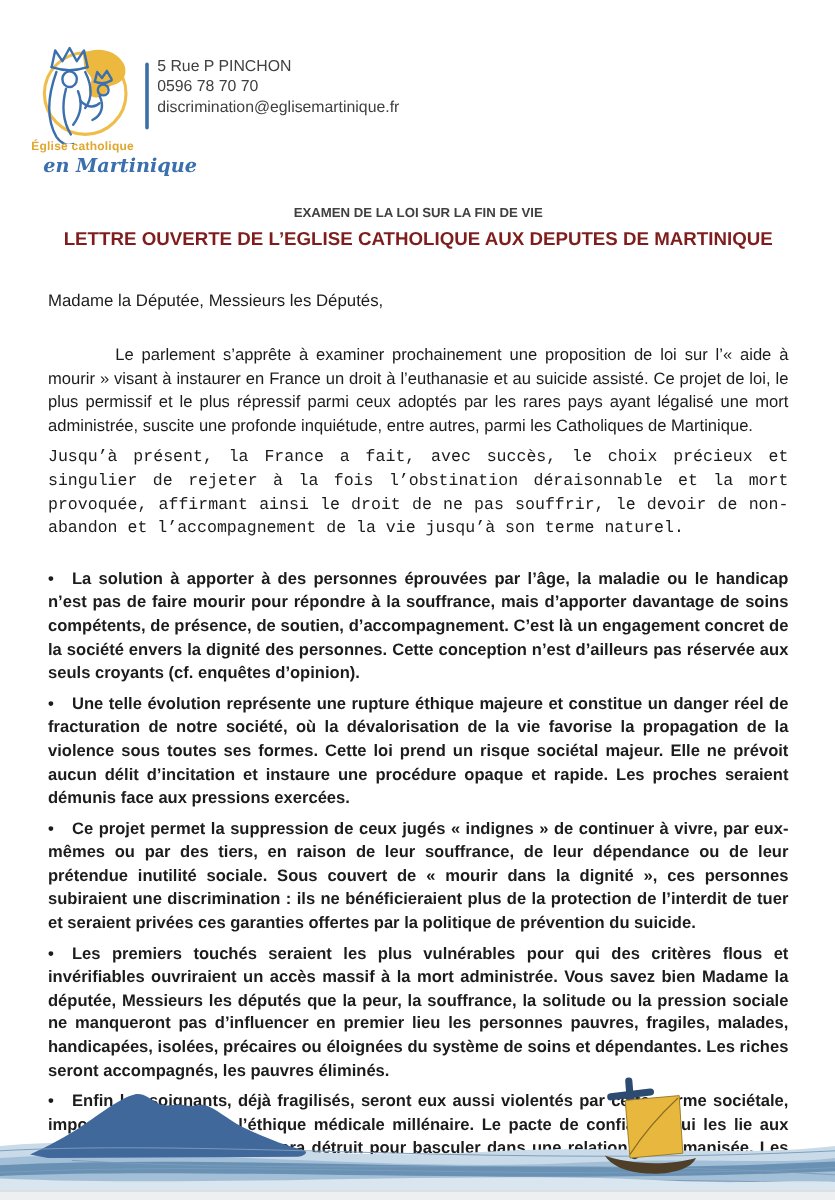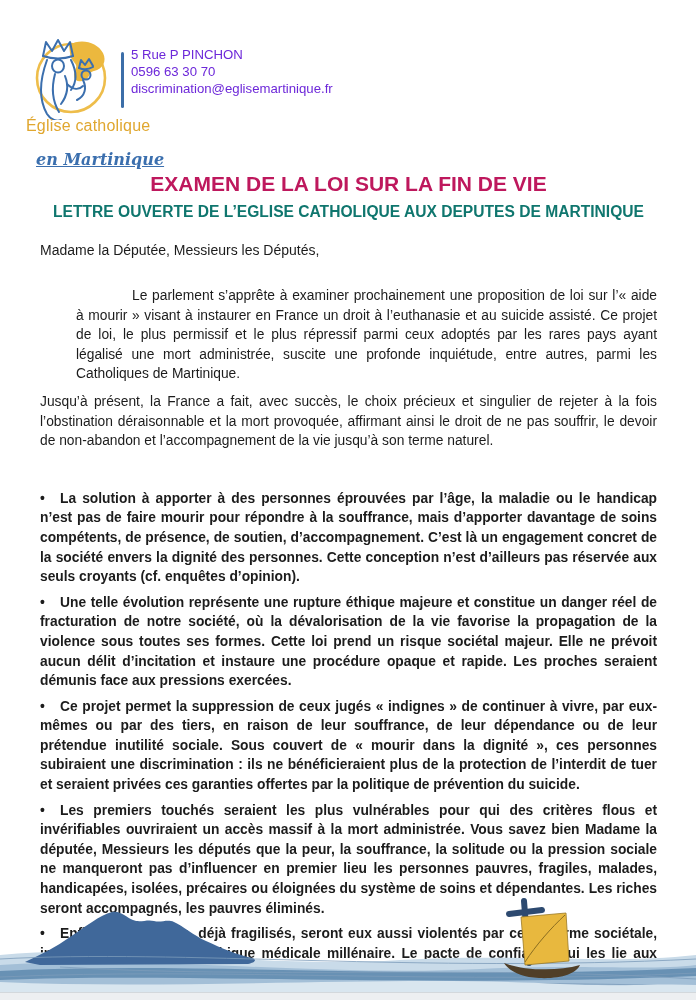--- a/index.html
+++ b/index.html
@@ -5,37 +5,37 @@
   html,body { margin:0; padding:0; background:#fff; }
   .page {
     position:relative; width:696px; height:1000px; background:#ffffff;
     overflow:hidden; font-family:"Liberation Sans", sans-serif; color:#1c1c1c;
   }
 
   
   .letterhead { position:absolute; left:0; top:0; width:100%; height:160px; }
   .logo-art { position:absolute; left:30px; top:34px; }
   .logo-caption { position:absolute; left:26px; top:118px; width:170px; line-height:1.05; }
-  .logo-line1 { display:block; color:#e0a72f; font-size:16px; font-weight:normal; letter-spacing:.2px; }
-  .logo-line2 { display:block; color:#3b6fae; font-size:16px; font-weight:bold; font-style:italic; margin-top:17px; margin-left:10px; font-family:"DejaVu Serif", serif;text-decoration:underline; }
+  .logo-line1 { display:block; color:#e0a72f; font-size:10px; font-weight:bold; letter-spacing:.2px; }
+  .logo-line2 { display:block; color:#3b6fae; font-size:16px; font-weight:bold; font-style:italic; margin-top:1px; margin-left:10px; font-family:"DejaVu Serif", serif; }
   .vertical-divider { position:absolute; left:121px; top:52px; width:3px; height:56px; background:#3c6ea8; border-radius:2px; }
-  .contact-block { position:absolute; left:131px; top:46px; font-size:13.2px; line-height:17px; color:#6d28d9; }
+  .contact-block { position:absolute; left:131px; top:46px; font-size:13.2px; line-height:17px; color:#404040; }
 
   
   .title-block { position:absolute; left:40px; right:39px; top:172px; text-align:center; }
-  .title-main { font-size:21px; font-weight:bold; color:#be185d; margin:0; }
-  .title-sub  { font-size:15.6px; font-weight:bold; color:#0f766e; margin:7px 0 0 0; }
+  .title-main { font-size:11px; font-weight:bold; color:#404040; margin:0; }
+  .title-sub  { font-size:15.6px; font-weight:bold; color:#7f1d1d; margin:7px 0 0 0; }
 
   
   .body-block { position:absolute; left:40px; right:39px; top:242px; }
   .salutation { font-size:14px; font-weight:normal; margin:0 0 28px 0; }
   .para { font-size:13.8px; line-height:19.6px; text-align:justify; margin:0; }
-  .para.indent-first { text-indent:56px;margin-left:36px; }
+  .para.indent-first { text-indent:56px; }
   .gap-s { margin-bottom:8px; }
-  .gap-m { margin-bottom:38px; }
+  .gap-m { margin-bottom:22px;font-family:Liberation Mono, monospace; }
   .bullet-para { margin-bottom:6px;font-weight:bold; }
   .bullet-dot { display:inline-block; width:20px; }
 
   
   .footer-art { position:absolute; left:0; bottom:7px; width:696px; height:108px; }
   .bottom-strip { position:absolute; left:0; bottom:0; width:100%; height:7px; background:#edeff1; border-top:1px solid #d3d8dc; }
 </style>
 </head>
 <body>
 
@@ -67,21 +67,21 @@
 
     <div class="logo-caption">
       <span class="logo-line1">Église catholique</span>
       <span class="logo-line2">en Martinique</span>
     </div>
 
     <div class="vertical-divider"></div>
 
     <div class="contact-block">
       <div>5 Rue P PINCHON</div>
-      <div>0596 63 30 70</div>
+      <div>0596 78 70 70</div>
       <div>discrimination@eglisemartinique.fr</div>
     </div>
   </div>
 
   <div class="title-block">
     <h1 class="title-main">EXAMEN DE LA LOI SUR LA FIN DE VIE</h1>
     <h2 class="title-sub">LETTRE OUVERTE DE L’EGLISE CATHOLIQUE AUX DEPUTES DE MARTINIQUE</h2>
   </div>
 
   <div class="body-block">

